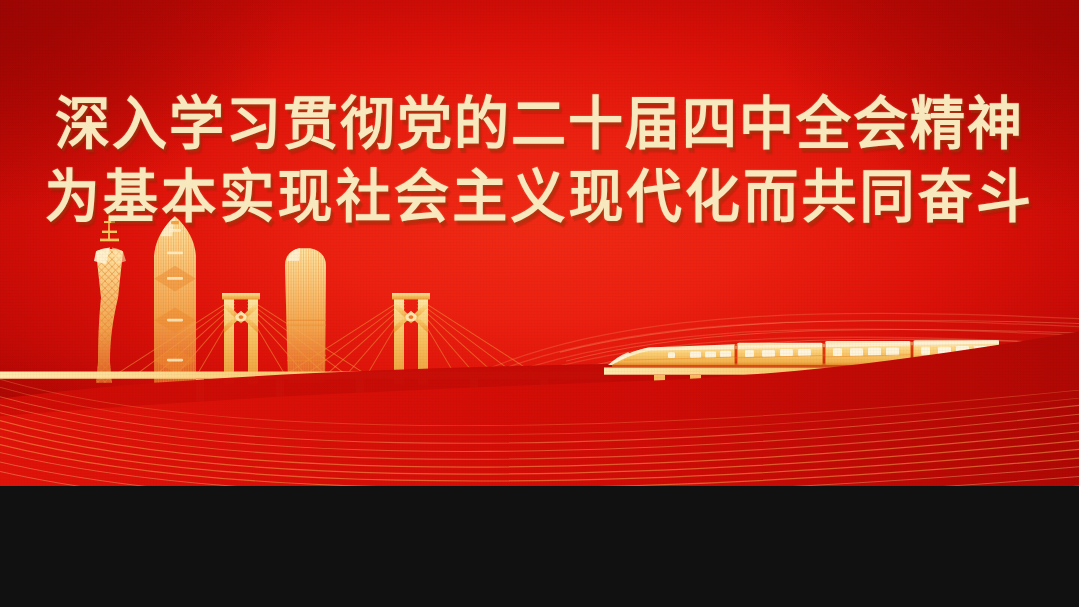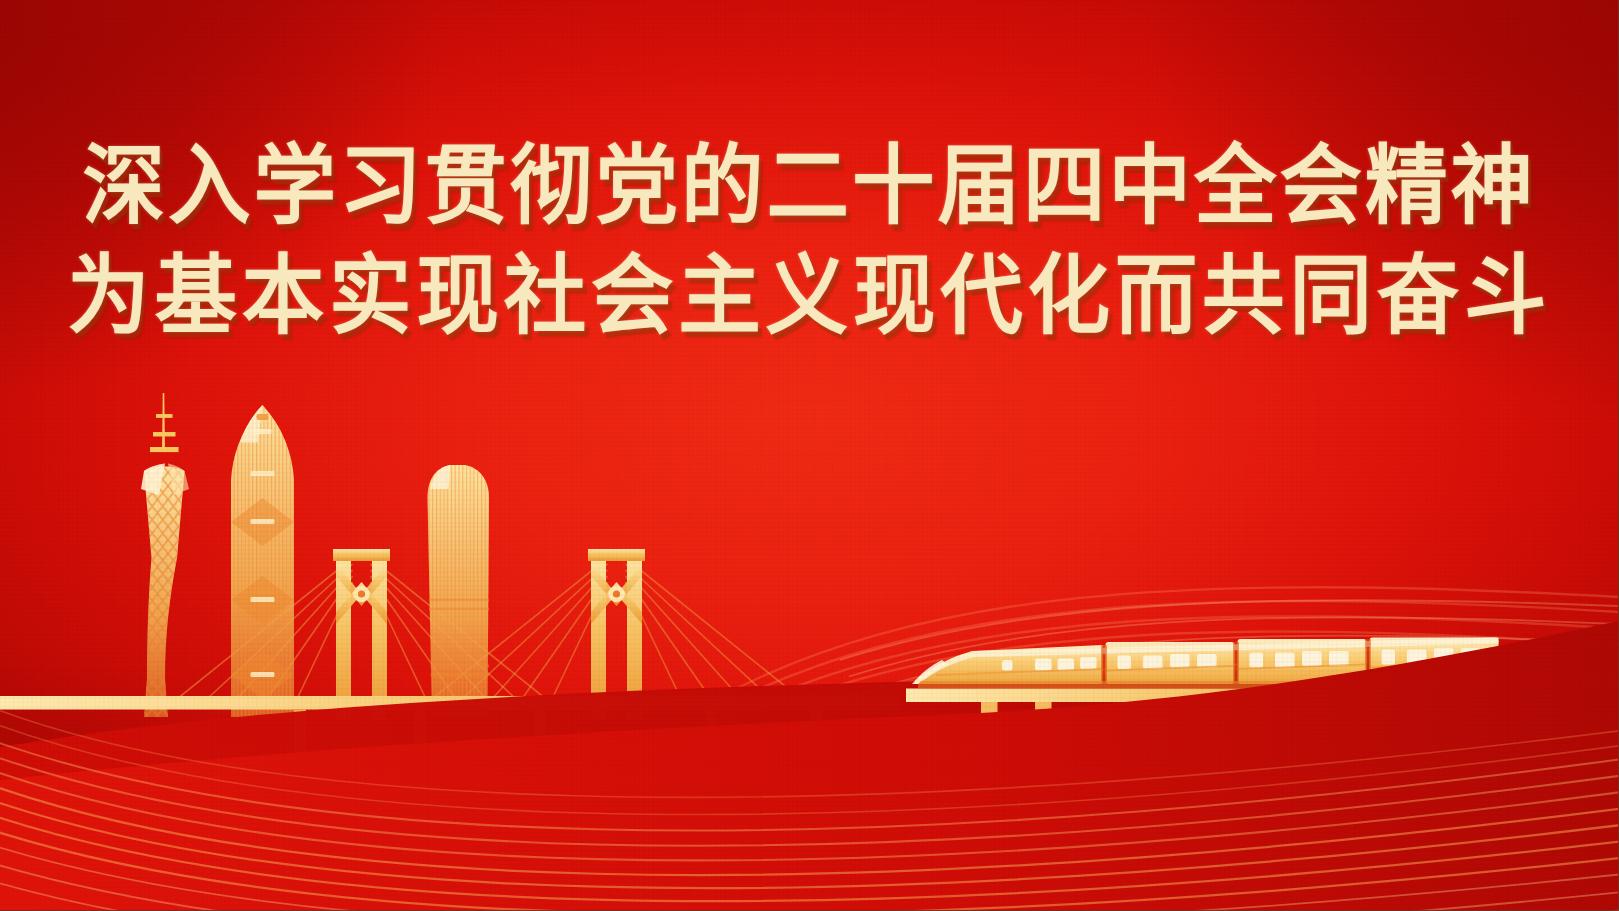--- a/index.html
+++ b/index.html
@@ -4,24 +4,24 @@
 <title>Poster</title>
 <style>
   html, body {
     margin: 0;
     padding: 0;
     background: #111;
   }
   #poster {
     position: relative;
     width: 1079px;
-    height: 607px;
+    height: 486px;
     overflow: hidden;
     font-family: "Liberation Sans", "DejaVu Sans", sans-serif;
-    background: #c2410c;
+    background: #404040;
   }
 
   
   .bg-base {
     position: absolute;
     inset: 0;
     background:
       radial-gradient(ellipse 62% 58% at 50% 46%,
         #F02A14 0%,
         #EC2010 34%,

